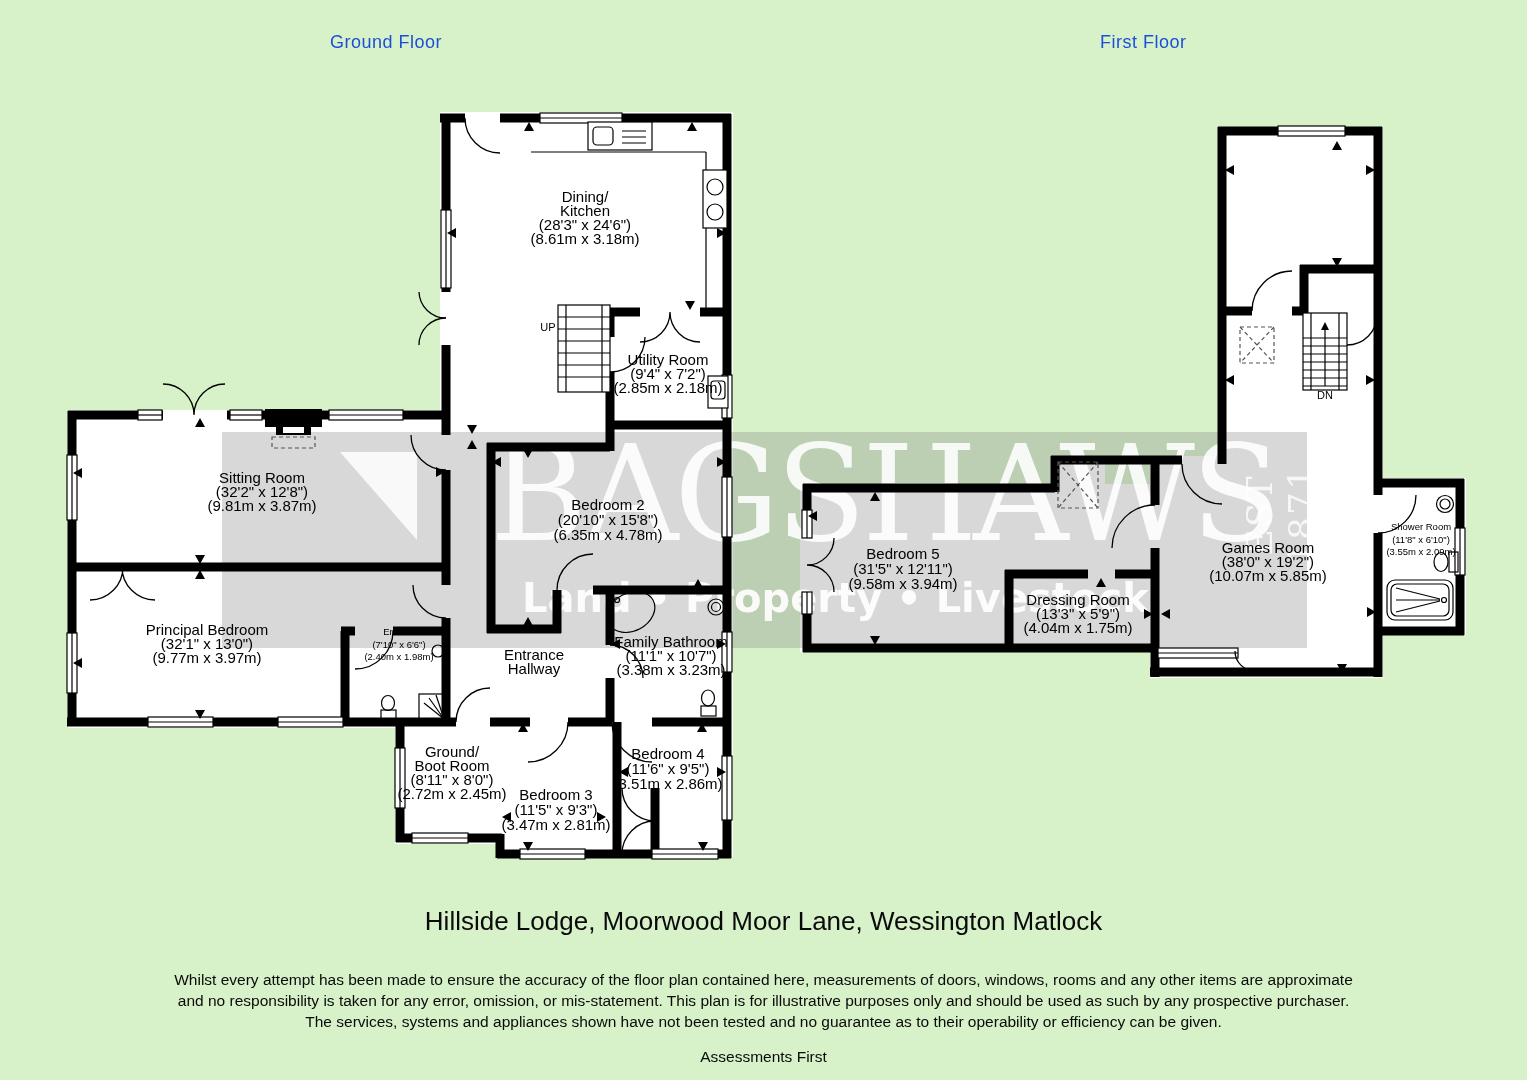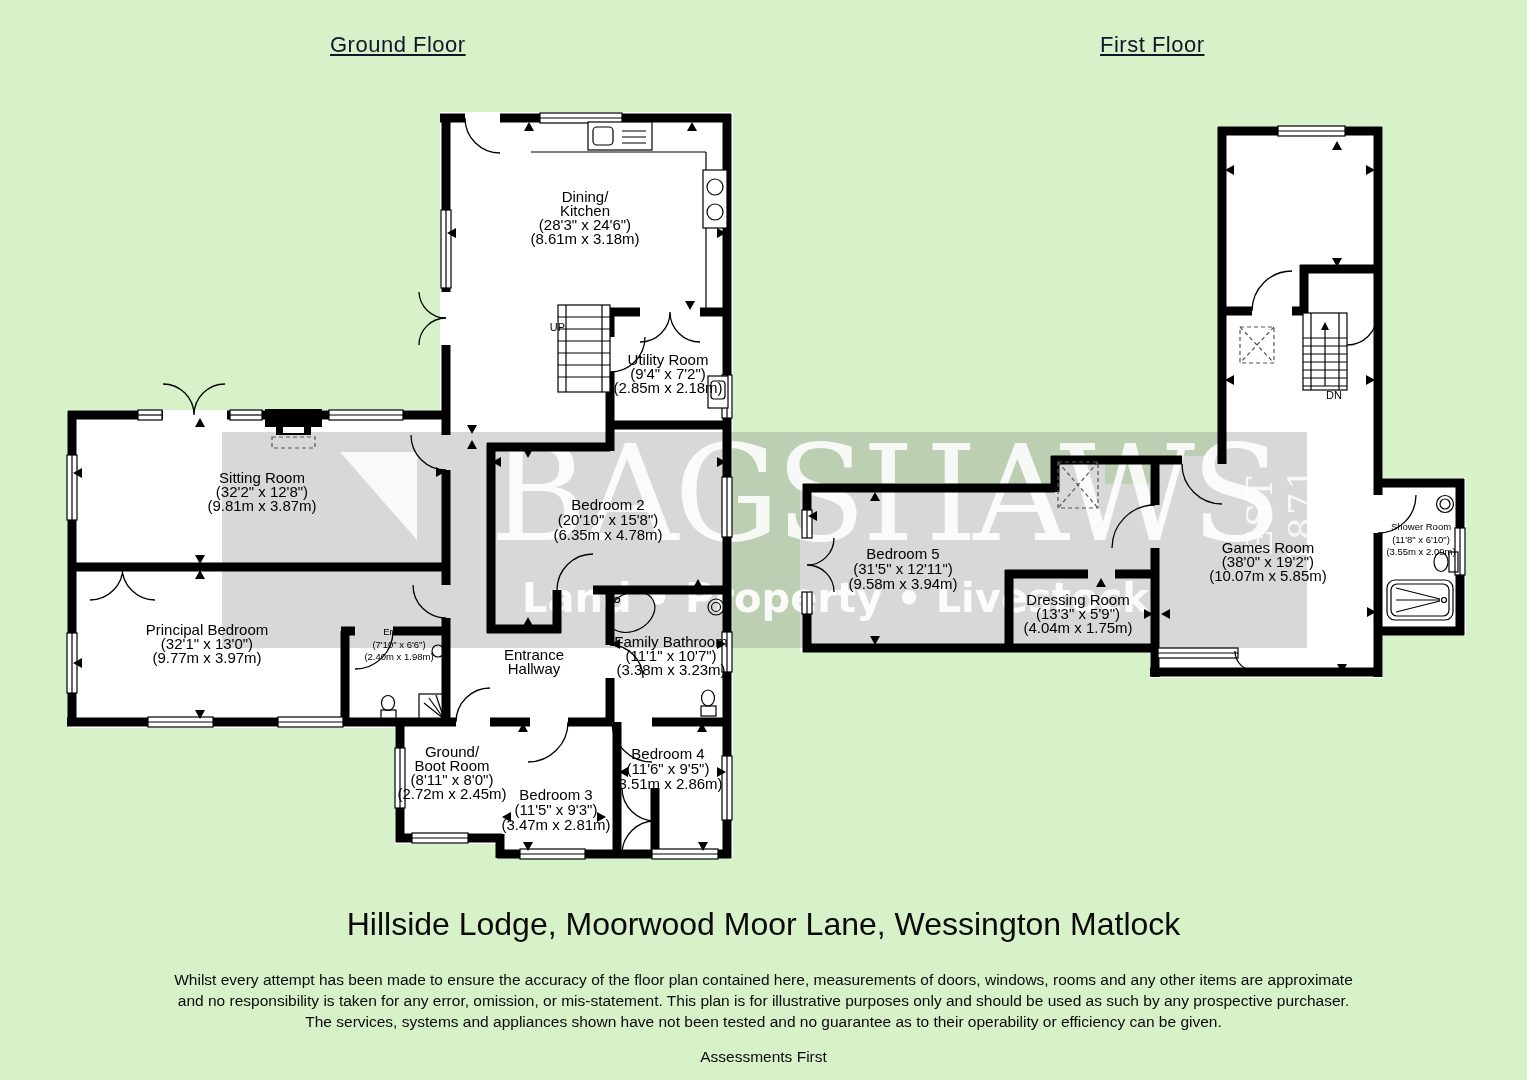--- a/index.html
+++ b/index.html
@@ -1,37 +1,37 @@
 <!DOCTYPE html>
 <html><head>
 <meta charset="utf-8">
 <style>
   html,body{margin:0;padding:0;}
   #stage{position:relative;width:1527px;height:1080px;background:#d7f2c9;overflow:hidden;
          font-family:"Liberation Sans",sans-serif;color:#000;}
   #stage svg{position:absolute;left:0;top:0;}
-  .floor-header{position:absolute;font-size:22px;color:#0f172a;letter-spacing:0.5px;text-decoration:underline;}
+  .floor-header{position:absolute;font-size:18px;color:#1d4ed8;letter-spacing:0.5px;}
   
   #watermark{position:absolute;left:222px;top:432px;width:1085px;height:216px;
              background:rgba(125,125,125,0.30);}
   #wm-name{position:absolute;left:268px;top:-4px;font-family:"DejaVu Serif",serif;
            font-size:132px;line-height:1;letter-spacing:-4px;color:rgba(255,255,255,0.88);white-space:nowrap;}
   #wm-tagline{position:absolute;left:300px;top:146px;font-family:"DejaVu Sans","Liberation Sans",sans-serif;
               font-weight:bold;font-size:40px;line-height:1;color:rgba(255,255,255,0.92);white-space:nowrap;}
   #wm-est{position:absolute;left:963px;top:62px;width:150px;height:42px;text-align:center;
           transform:rotate(-90deg);transform-origin:50% 50%;font-family:"DejaVu Serif",serif;
           font-size:36px;line-height:42px;letter-spacing:2px;color:rgba(255,255,255,0.8);}
   #wm-shape{position:absolute;left:0;top:0;}
   
   .room-label{position:absolute;width:200px;text-align:center;font-size:15px;line-height:14px;color:#000;}
   .room-label.small{font-size:9.5px;line-height:12.5px;}
   .room-label.wide{line-height:15px;}
-  .stair-label{position:absolute;width:34px;text-align:right;font-size:11px;color:#000;}
+  .stair-label{position:absolute;width:34px;text-align:center;font-size:11px;color:#000;}
   
-  #title{position:absolute;left:0;right:0;top:906px;text-align:center;font-size:32px;color:#0a0a0a;}
+  #title{position:absolute;left:0;right:0;top:906px;text-align:center;font-size:26px;color:#0a0a0a;}
   #disclaimer{position:absolute;left:0;right:0;top:969px;text-align:center;font-size:15.5px;line-height:21px;color:#0a0a0a;}
   #brand{font-weight:normal;margin-top:14px;}
 </style>
 </head>
 <body>
 
 <div id="stage">
 
   <div class="floor-header" style="left:330px;top:32px">Ground Floor</div>
   <div class="floor-header" style="left:1100px;top:32px">First Floor</div>

